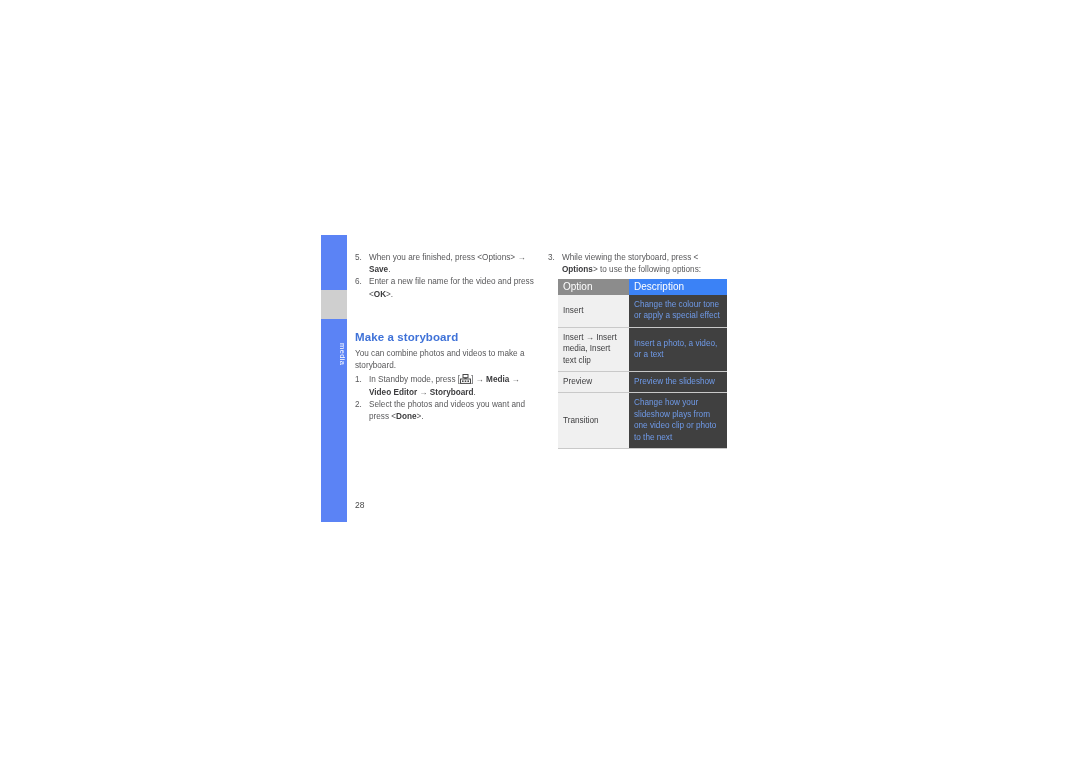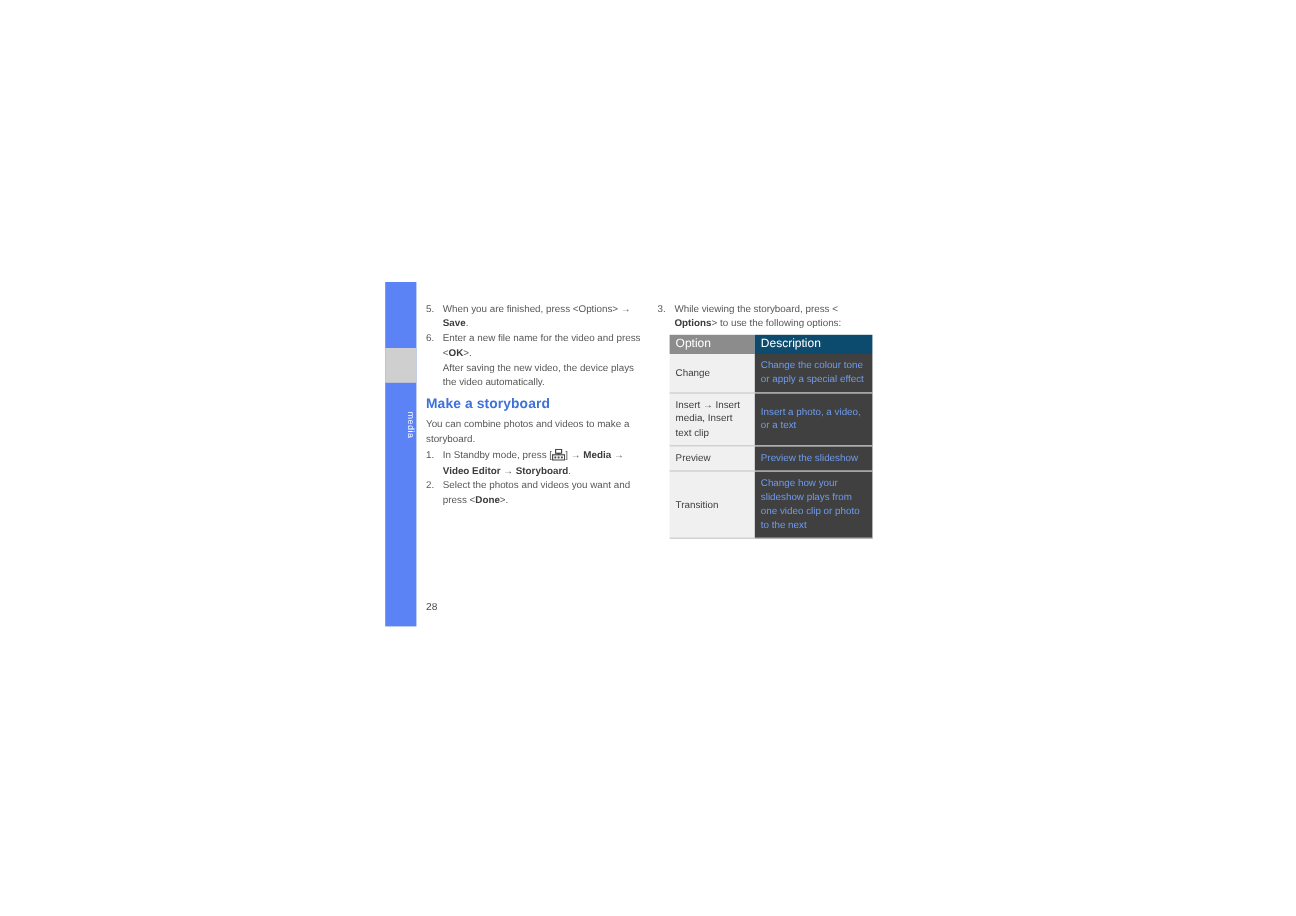--- a/index.html
+++ b/index.html
@@ -156,21 +156,21 @@
   .opt-table th {
     font-weight: normal;
     text-align: left;
     color: #ffffff;
     padding: 2px 5px 3px 5px;
     font-size: 10px;
     line-height: 11px;
     vertical-align: middle;
   }
   .opt-table th.h-option { background: #8c8c8c; }
-  .opt-table th.h-desc   { background: #0c4a6e; margin-left: 24px; }
+  .opt-table th.h-desc   { background: #3b82f6; margin-left: 24px; }
 
   .opt-table td {
     padding: 4px 5px 5px 5px;
     vertical-align: middle;
     line-height: 11.4px;
     border-bottom: 1px solid #c9c9c9;
   }
   .opt-table td.c-option {
     background: #f0f0f0;
     color: #3c3c3e;
@@ -196,21 +196,21 @@
 
   <div class="col col-left">
 
     <div class="step">
       <span class="step-num">5.</span>
       <span class="step-body"><span>When you are finished, press &lt;Options&gt; </span><span class="arrow">→</span> <span class="b">Save</span><span>.</span></span>
     </div>
 
     <div class="step">
       <span class="step-num">6.</span>
-      <span class="step-body"><span>Enter a new file name for the video and press &lt;</span><span class="b">OK</span><span>&gt;.</span><br><span>After saving the new video, the device plays the video automatically.</span></span>
+      <span class="step-body"><span>Enter a new file name for the video and press &lt;</span><span class="b">OK</span><span>&gt;.</span><br></span>
     </div>
 
   </div>
 
   <div class="section-heading">Make a storyboard</div>
 
   <div class="section-body">
     <div>You can combine photos and videos to make a storyboard.</div>
 
     <div class="step" style="margin-top:2px;">
@@ -244,21 +244,21 @@
         <col class="c2">
       </colgroup>
     <thead>
       <tr>
         <th class="h-option">Option</th>
         <th class="h-desc">Description</th>
       </tr>
     </thead>
     <tbody>
       <tr>
-        <td class="c-option">Change</td>
+        <td class="c-option">Insert</td>
         <td class="c-desc">Change the colour tone or apply a special effect</td>
       </tr>
       <tr>
         <td class="c-option">Insert → Insert media, Insert text clip</td>
         <td class="c-desc">Insert a photo, a video, or a text</td>
       </tr>
       <tr>
         <td class="c-option">Preview</td>
         <td class="c-desc">Preview the slideshow</td>
       </tr>

